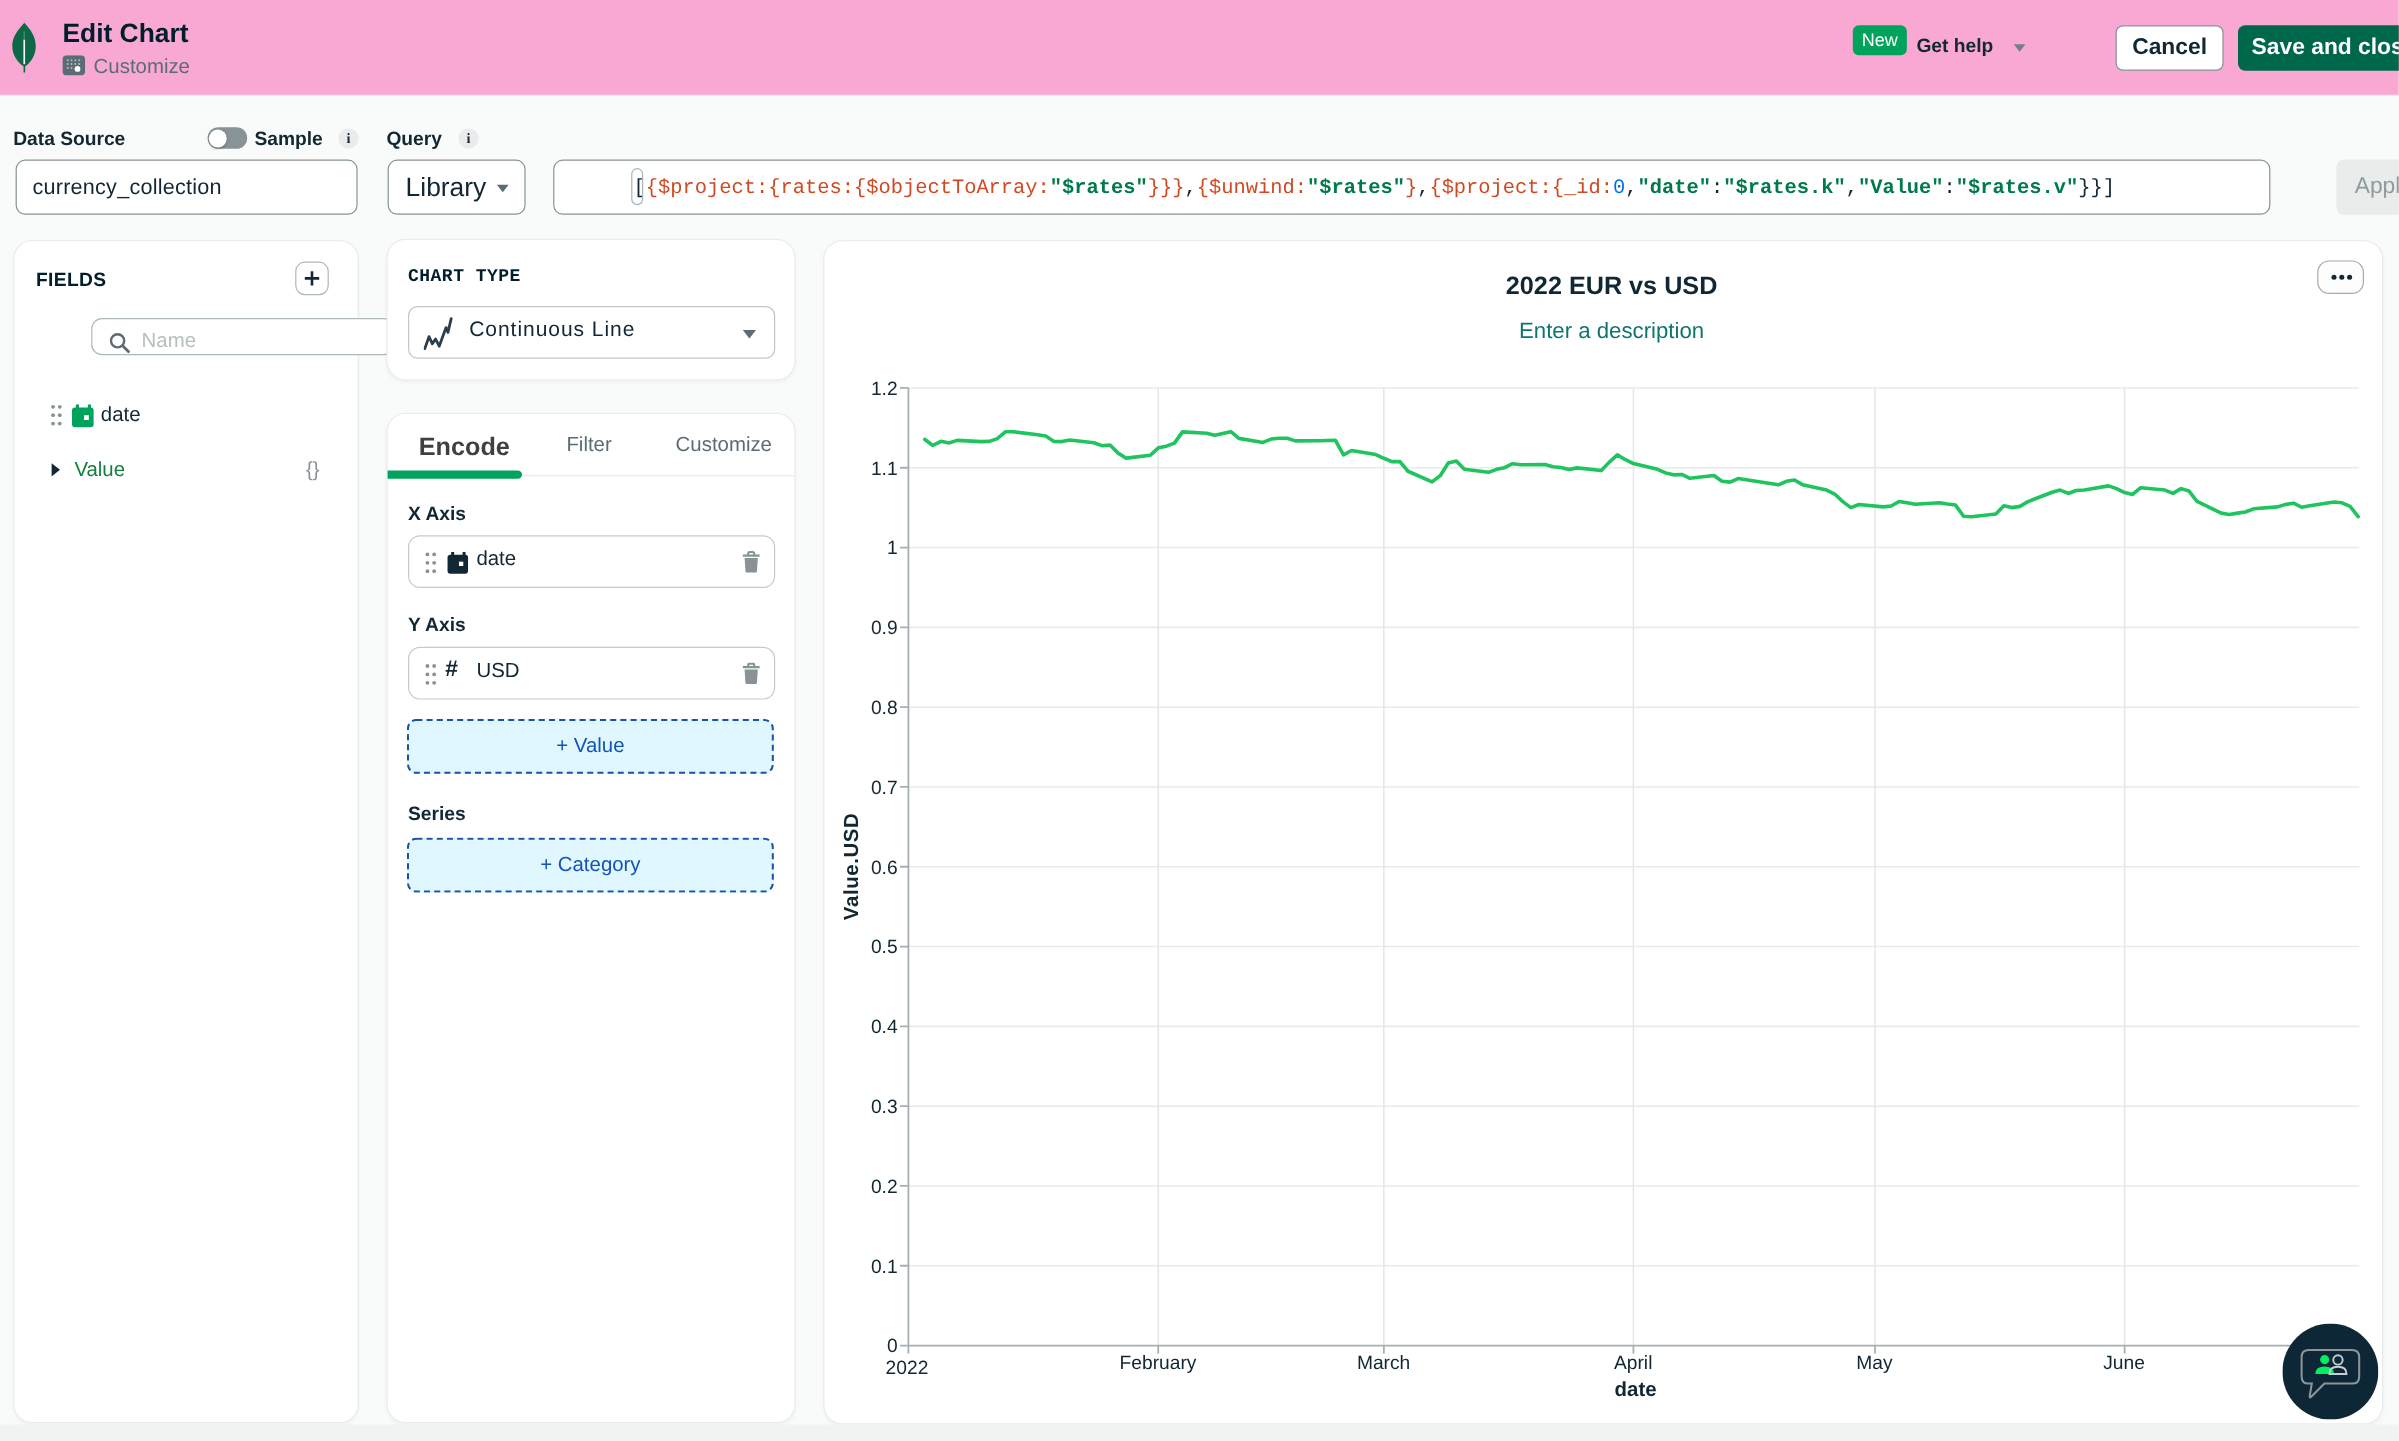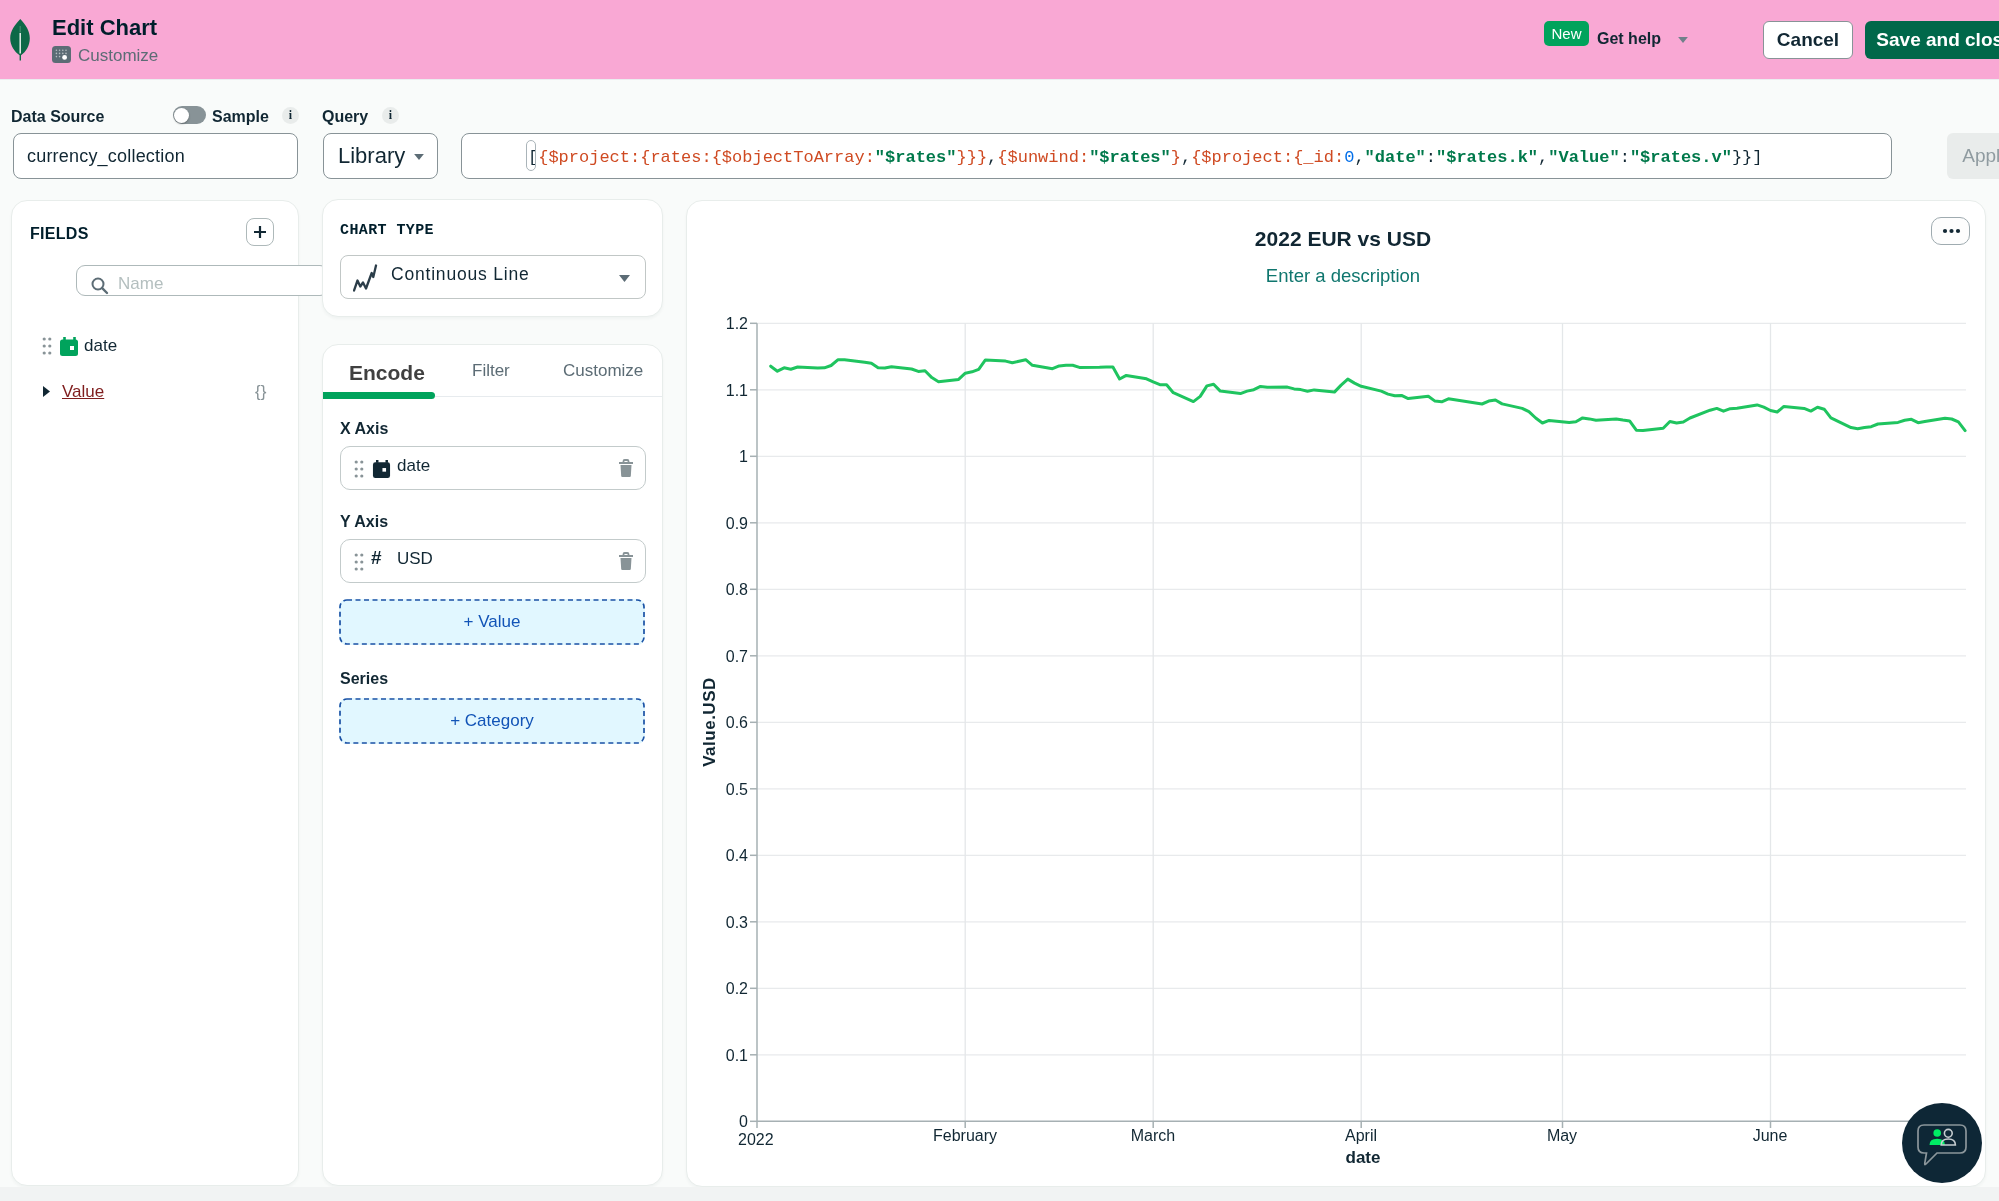--- a/index.html
+++ b/index.html
@@ -98,21 +98,21 @@
 </svg>
 <svg class="abs" style="left:59px;top:336px" width="20" height="21" viewBox="0 0 20 21">
   <path d="M5.5 4 V1 M15.5 4 V1" stroke="#00A35C" stroke-width="2.6"></path>
   <rect x="1" y="3.5" width="18" height="16.5" rx="2.5" fill="#00A35C"></rect>
   <rect x="11" y="10" width="4" height="4" fill="#fff"></rect>
 </svg>
 <div class="abs" style="left:84px;top:336px;font-size:17px;color:#112733;">date</div>
 <svg class="abs" style="left:42px;top:385px" width="9" height="13" viewBox="0 0 9 13">
     <path d="M1 1 L8 6.5 L1 12 Z" fill="#112733"></path>
   </svg>
-<div class="abs" style="left:62px;top:382px;font-size:17px;color:#7f1d1d;text-decoration:underline;">Value</div>
+<div class="abs" style="left:62px;top:382px;font-size:17px;color:#15803d;">Value</div>
 <div class="abs" style="left:255px;top:382px;font-size:17px;color:#889397;">{}</div>
 
 <div class="card" style="left:322px;top:199px;width:341px;height:118px;"></div>
 <div class="abs bold" style="left:340px;top:222px;font-size:15px;letter-spacing:.4px;color:#001E2B;font-family:Liberation Mono, monospace;">CHART TYPE</div>
 <div class="input" style="left:340px;top:255px;width:306px;height:44px;border-color:#c1c7c6;">
   <svg class="abs" style="left:12px;top:8px" width="25" height="28" viewBox="0 0 25 28">
     <path d="M1 26.5 L4.5 16.5 L7.3 22.5 L10 18.5 L13 24.5 L18.7 9 L20.3 13 L23 1.5" stroke="#2b3d49" stroke-width="2.3" fill="none" stroke-linejoin="round" stroke-linecap="round"></path>
   </svg>
   <div class="abs" style="left:50px;top:8px;font-size:17.5px;letter-spacing:.8px;color:#112733;">Continuous Line</div>
   <svg class="abs" style="left:277px;top:18px" width="13" height="9" viewBox="0 0 13 9">

